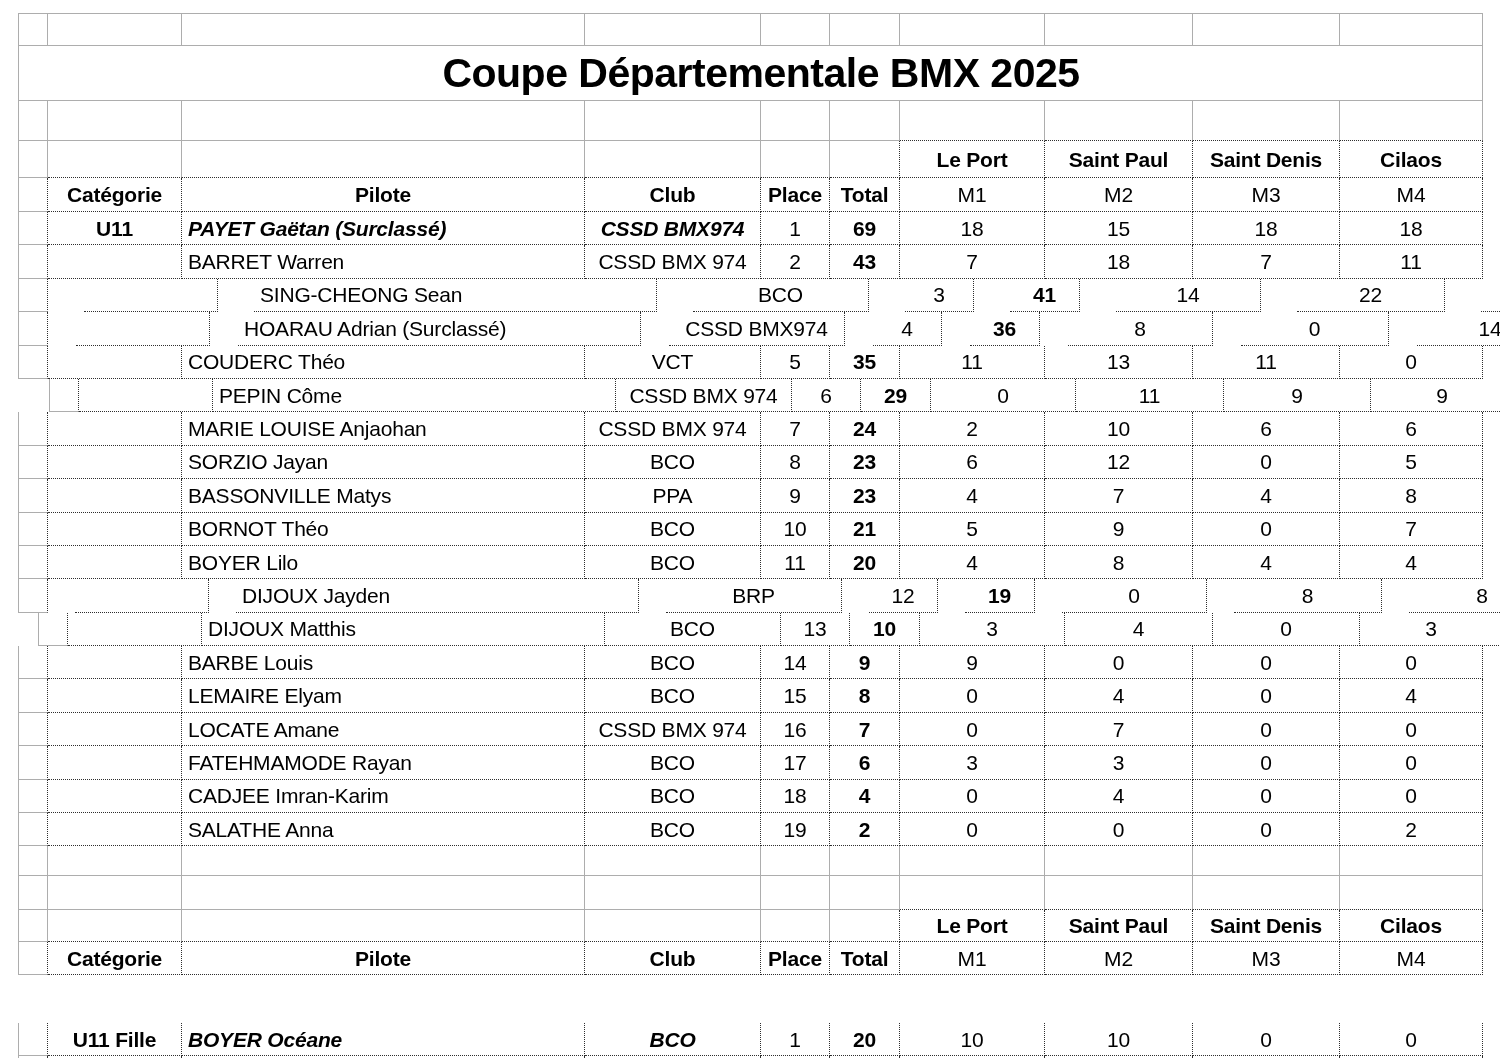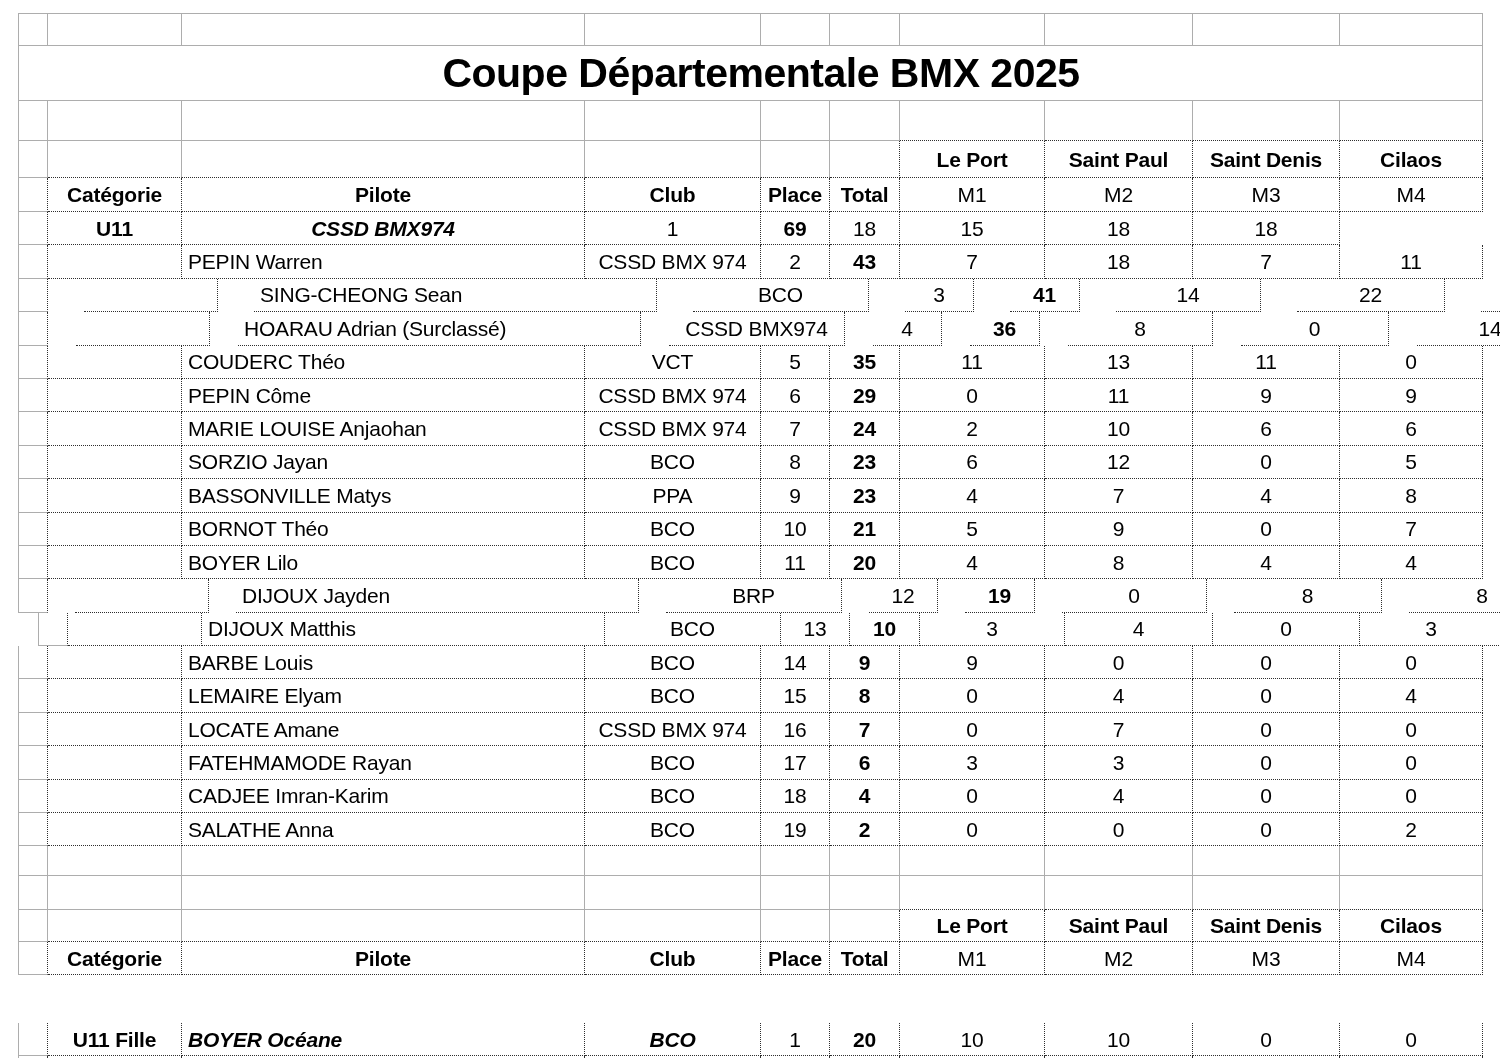--- a/index.html
+++ b/index.html
@@ -94,32 +94,33 @@
       <div class="cell dr db b">Place</div>
       <div class="cell dr db b">Total</div>
       <div class="cell dr db it">M1</div>
       <div class="cell dr db it">M2</div>
       <div class="cell dr db it">M3</div>
       <div class="cell dr db it">M4</div>
     </div>
     <div class="row" style="height: 33.4px;">
       <div class="cell first dr"></div>
       <div class="cell dr db b">U11</div>
+      <div class="cell dr db left bi">PAYET Gaëtan (Surclassé)</div>
       <div class="cell dr db bi">CSSD BMX974</div>
       <div class="cell dr db it">1</div>
       <div class="cell dr db b">69</div>
       <div class="cell dr db">18</div>
       <div class="cell dr db">15</div>
       <div class="cell dr db">18</div>
       <div class="cell dr db">18</div>
     </div>
     <div class="row" style="height: 33.4px;">
       <div class="cell first dr"></div>
       <div class="cell dr db b"></div>
-      <div class="cell dr db left">PEPIN Warren</div>
+      <div class="cell dr db left">BARRET Warren</div>
       <div class="cell dr db">CSSD BMX 974</div>
       <div class="cell dr db it">2</div>
       <div class="cell dr db b">43</div>
       <div class="cell dr db">7</div>
       <div class="cell dr db">18</div>
       <div class="cell dr db">7</div>
       <div class="cell dr db">11</div>
     </div>
     <div class="row" style="height: 33.4px; gap: 36px;">
       <div class="cell first dr"></div>
@@ -150,21 +151,21 @@
       <div class="cell dr db b"></div>
       <div class="cell dr db left">COUDERC Théo</div>
       <div class="cell dr db">VCT</div>
       <div class="cell dr db it">5</div>
       <div class="cell dr db b">35</div>
       <div class="cell dr db">11</div>
       <div class="cell dr db">13</div>
       <div class="cell dr db">11</div>
       <div class="cell dr db">0</div>
     </div>
-    <div class="row" style="height: 33.4px;">
+    <div class="row" style="height: 33.4px; margin-left: 31px;">
       <div class="cell first dr"></div>
       <div class="cell dr db b"></div>
       <div class="cell dr db left">PEPIN Côme</div>
       <div class="cell dr db">CSSD BMX 974</div>
       <div class="cell dr db it">6</div>
       <div class="cell dr db b">29</div>
       <div class="cell dr db">0</div>
       <div class="cell dr db">11</div>
       <div class="cell dr db">9</div>
       <div class="cell dr db">9</div>

